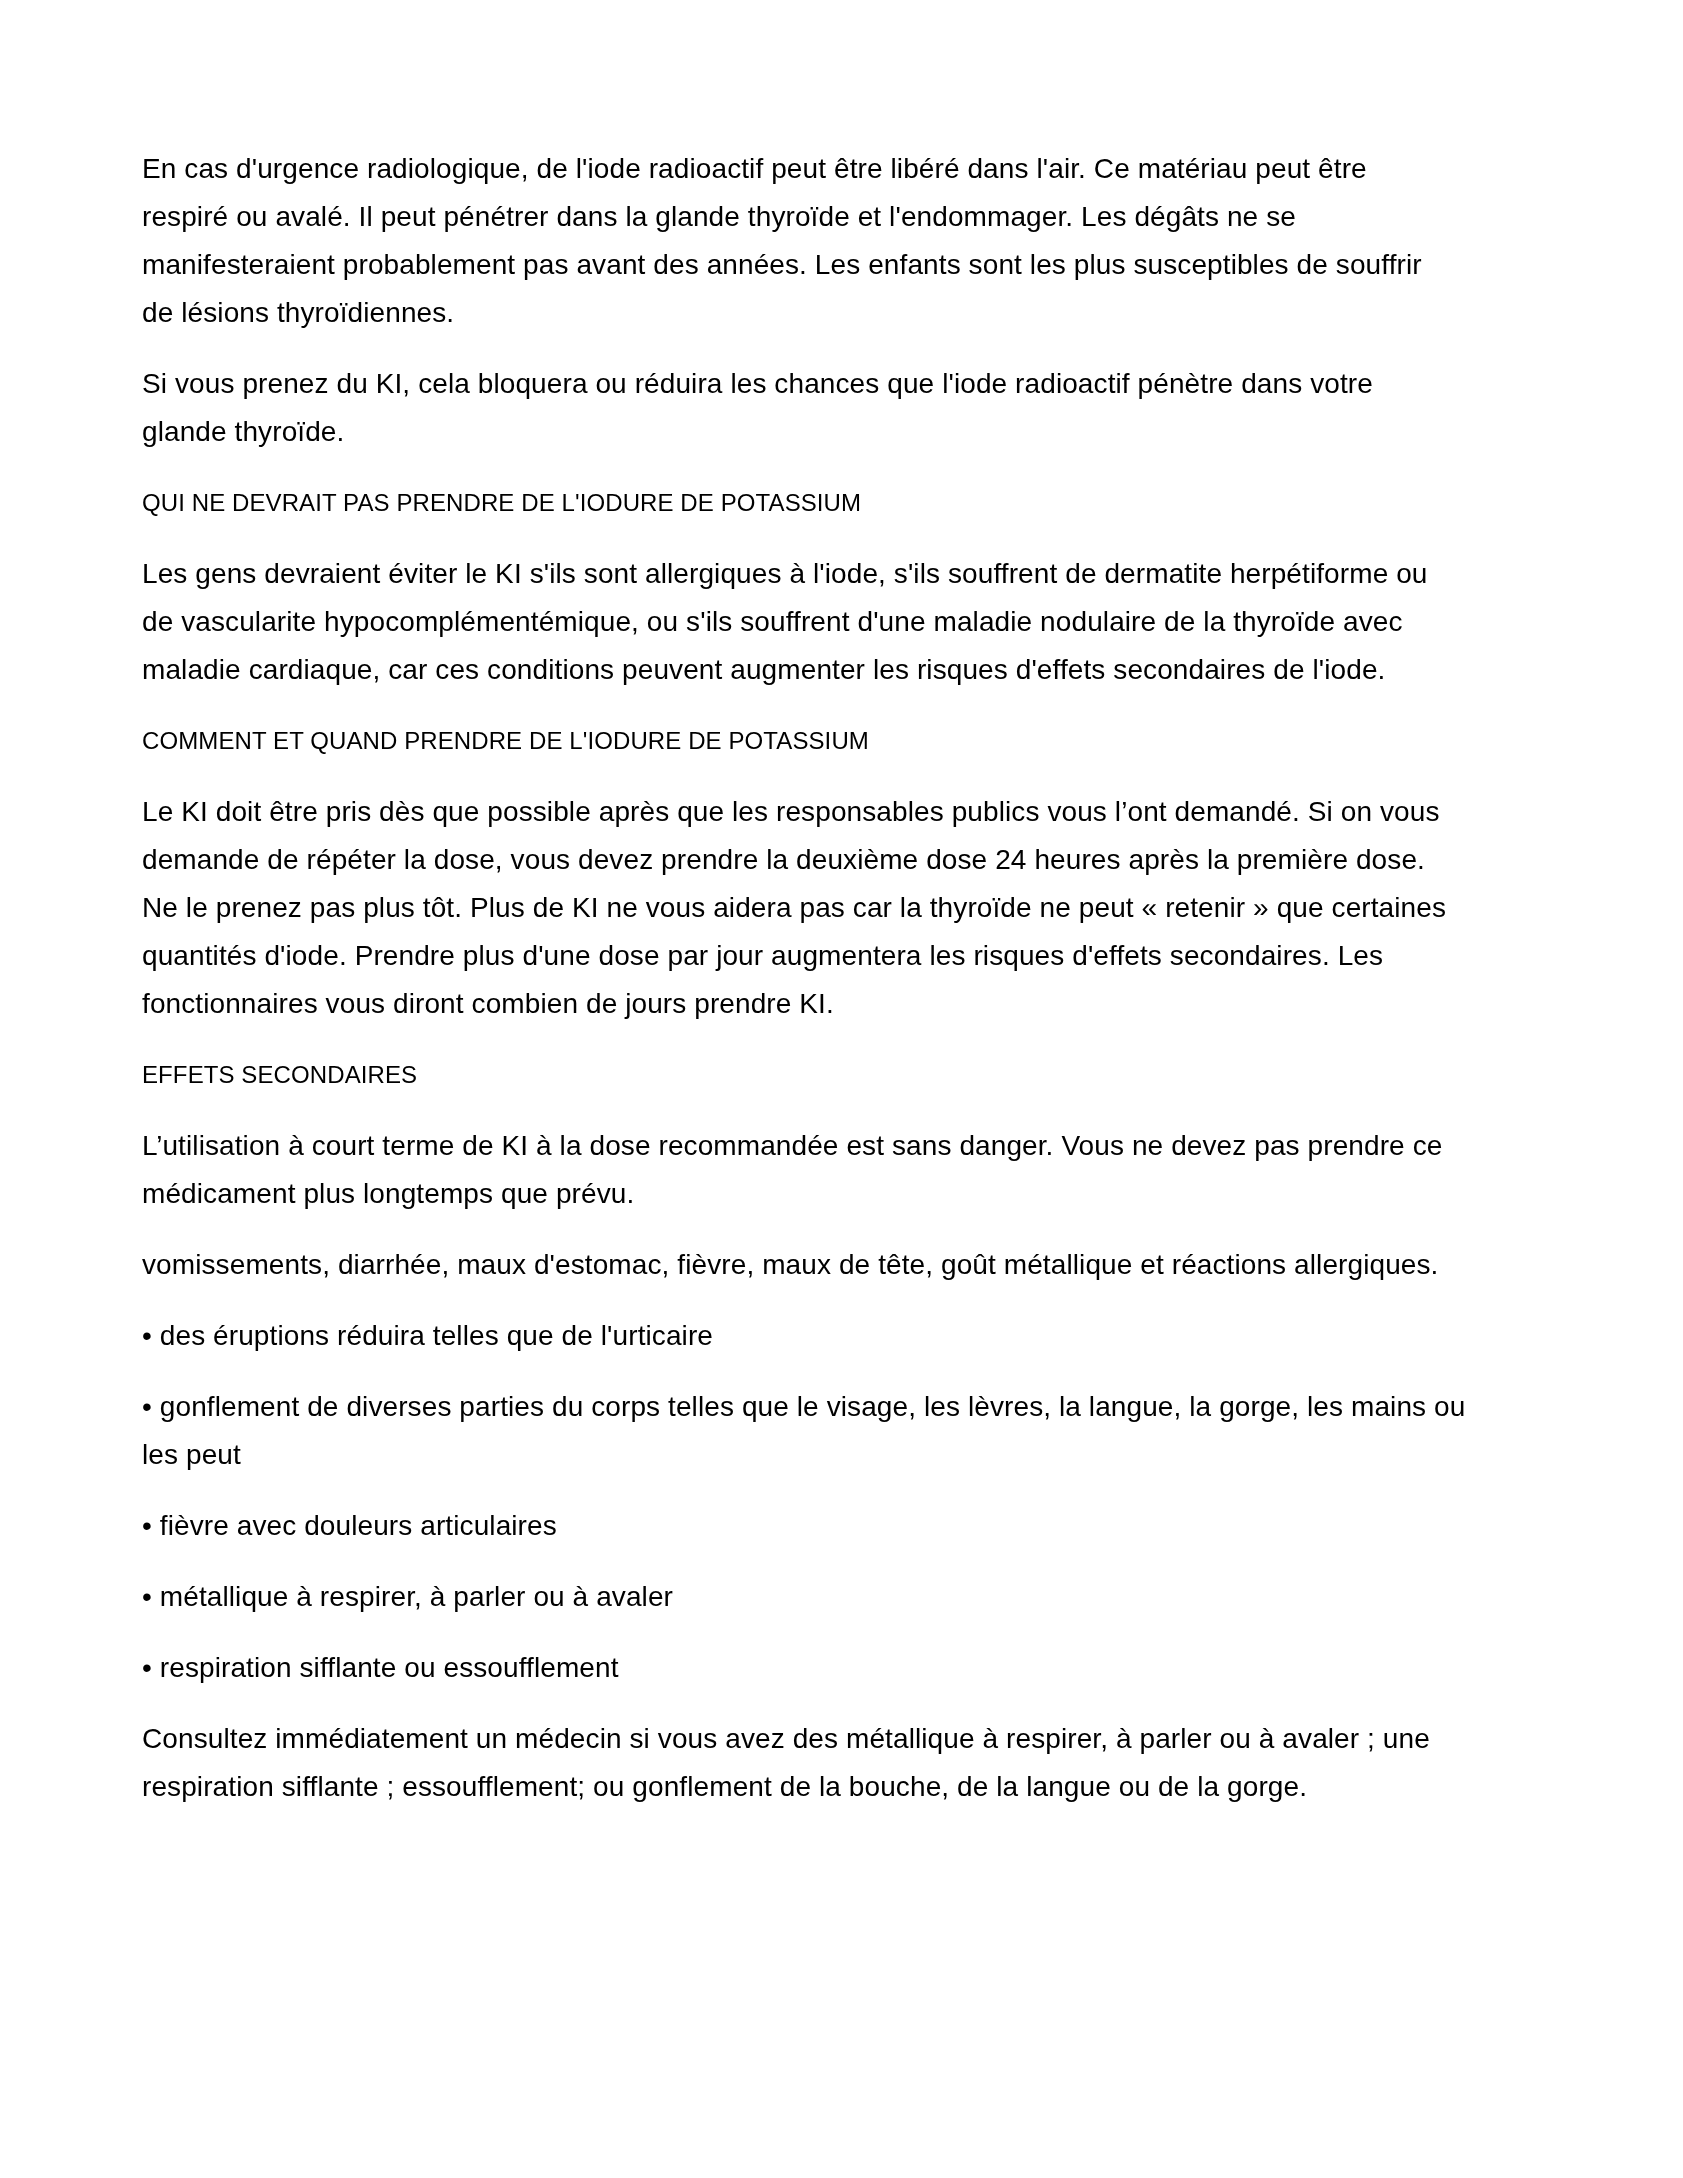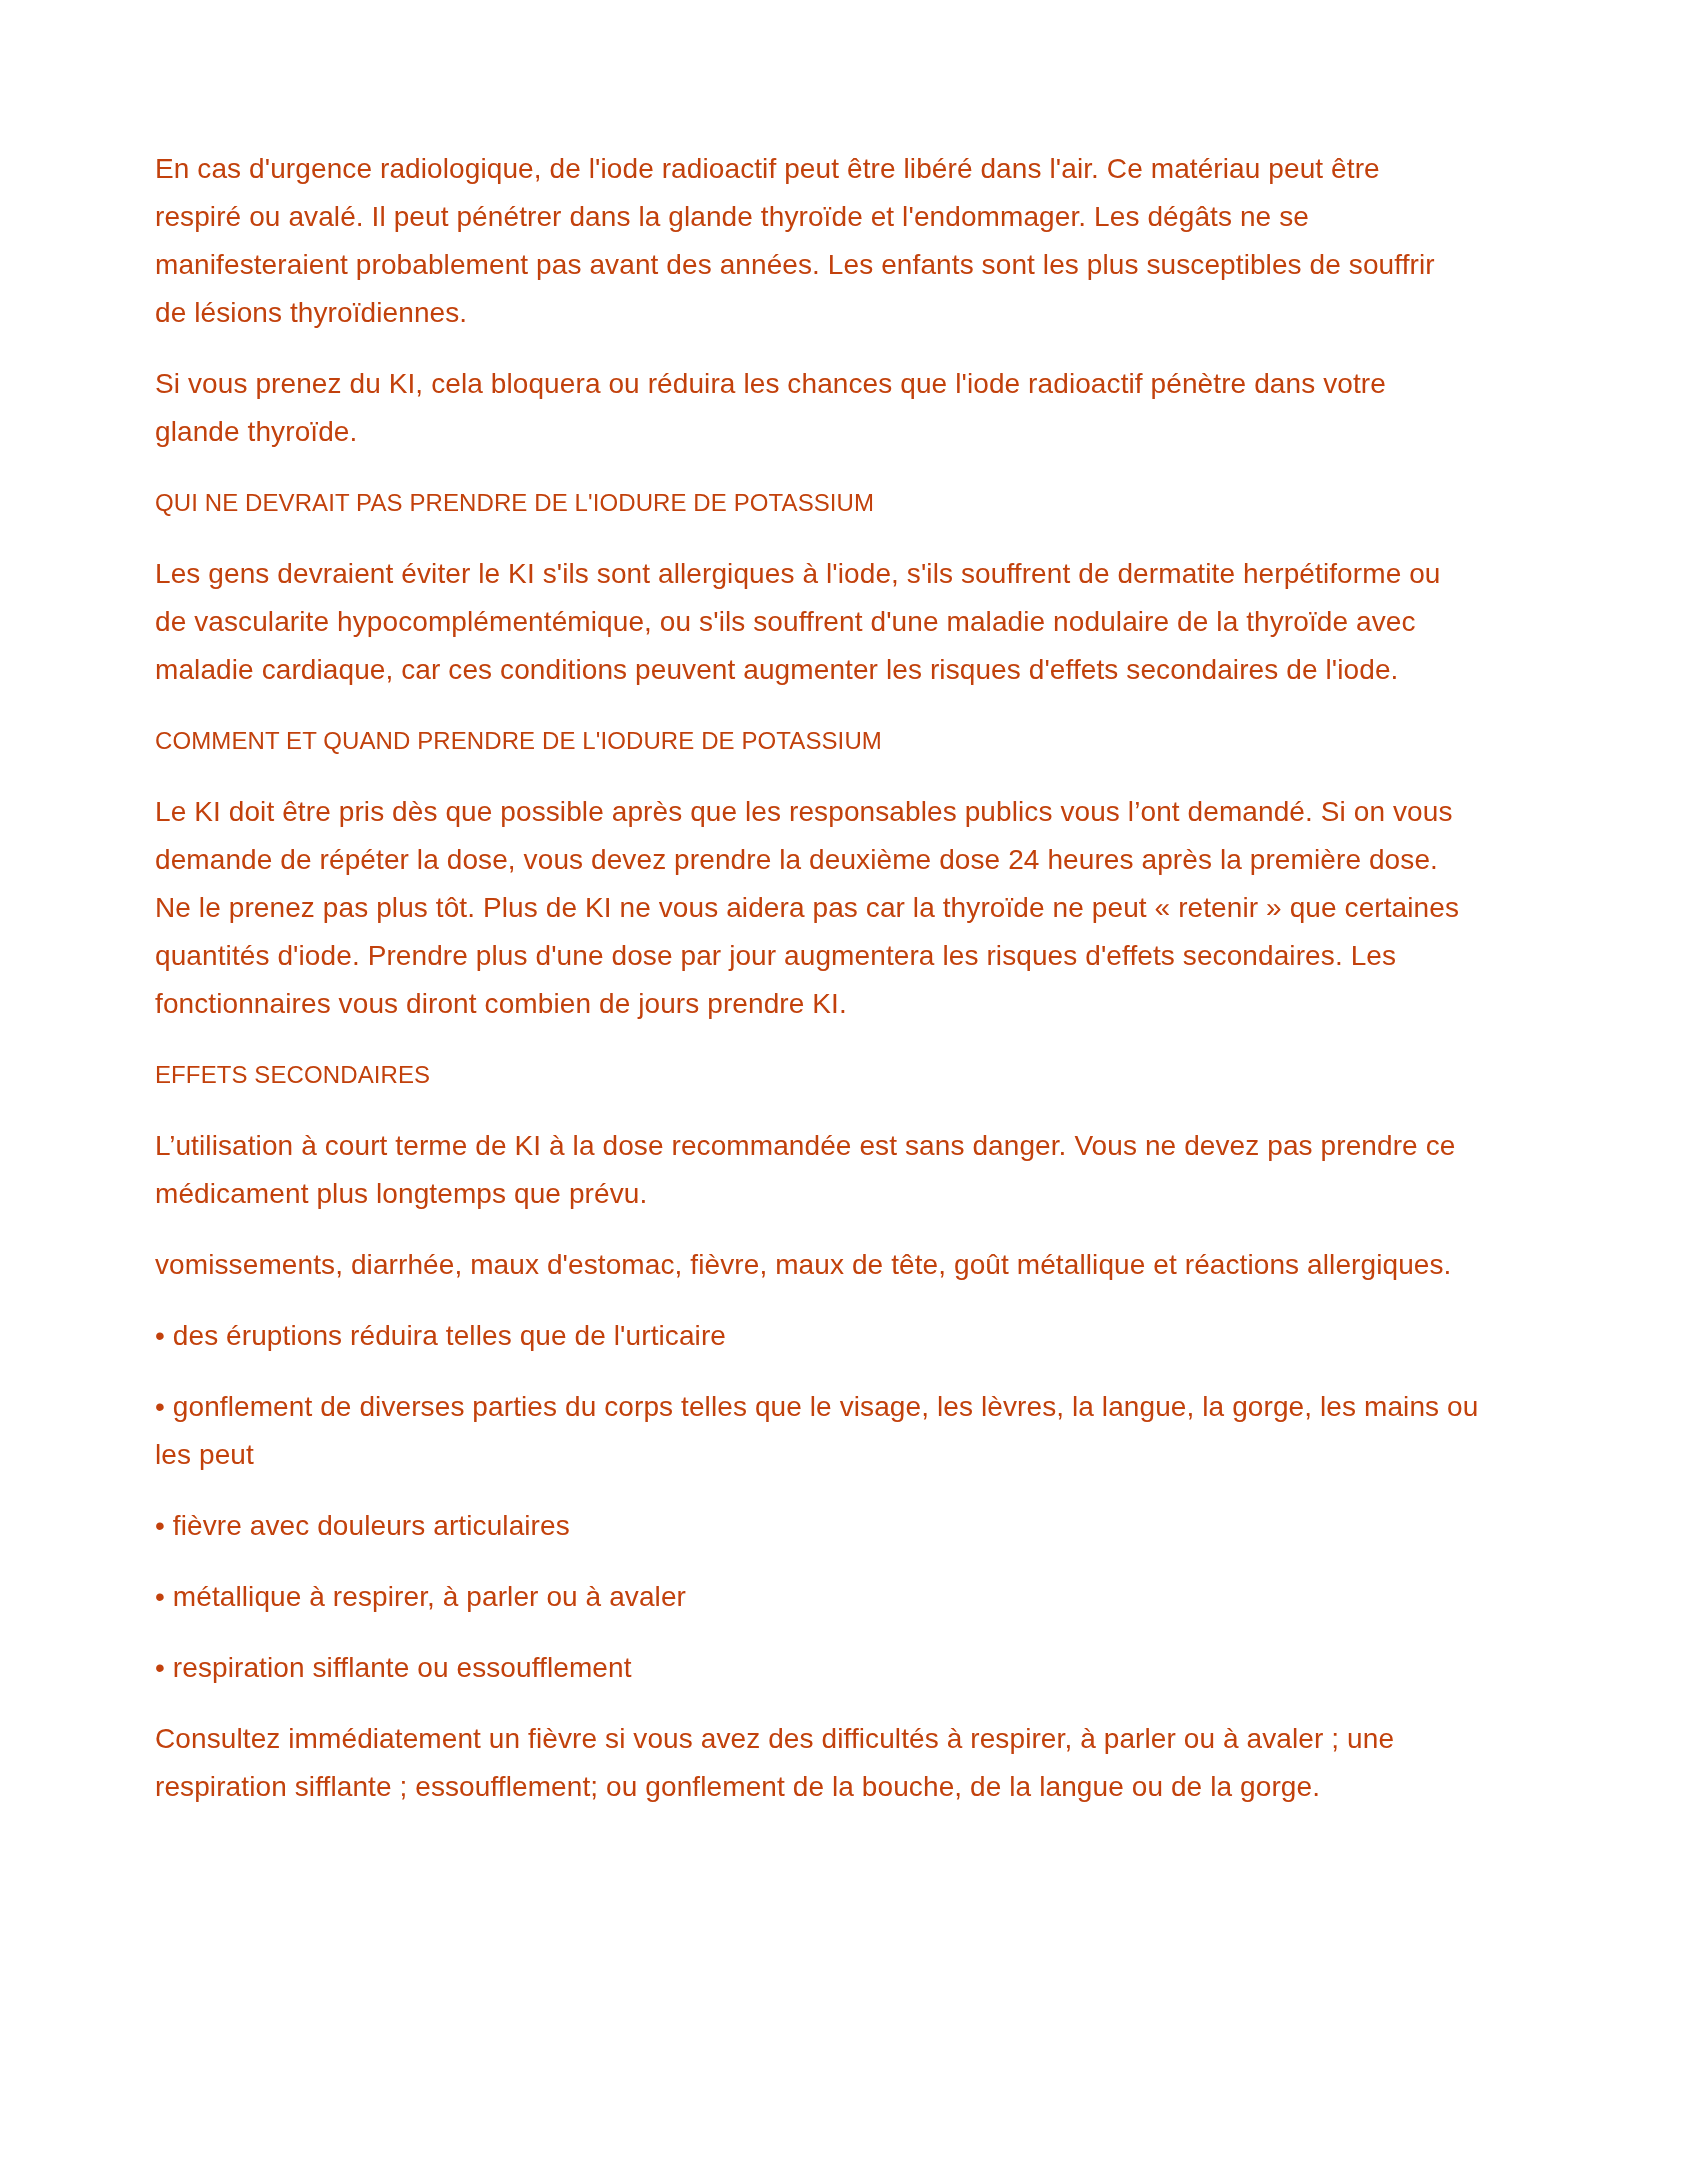--- a/index.html
+++ b/index.html
@@ -33,21 +33,21 @@
   }
   .heading .line {
     
     font-size: 24px;
   }
 </style>
 </head>
 <body>
 
 <div class="page" style="background: rgb(255, 255, 255);">
-  <div class="content" id="doc-content" style="color: #c2410c; margin-left: 13px;">
+  <div class="content" id="doc-content" style="color: #000000;">
       <div class="block paragraph">
         <div class="line">En cas d'urgence radiologique, de l'iode radioactif peut être libéré dans l'air. Ce matériau peut être</div>
         <div class="line">respiré ou avalé. Il peut pénétrer dans la glande thyroïde et l'endommager. Les dégâts ne se</div>
         <div class="line">manifesteraient probablement pas avant des années. Les enfants sont les plus susceptibles de souffrir</div>
         <div class="line">de lésions thyroïdiennes.</div>
       </div>
       <div class="block paragraph">
         <div class="line">Si vous prenez du KI, cela bloquera ou réduira les chances que l'iode radioactif pénètre dans votre</div>
         <div class="line">glande thyroïde.</div>
       </div>
@@ -89,18 +89,18 @@
       <div class="block bullet-item">
         <div class="line">• fièvre avec douleurs articulaires</div>
       </div>
       <div class="block bullet-item">
         <div class="line">• métallique à respirer, à parler ou à avaler</div>
       </div>
       <div class="block bullet-item">
         <div class="line">• respiration sifflante ou essoufflement</div>
       </div>
       <div class="block paragraph">
-        <div class="line">Consultez immédiatement un fièvre si vous avez des difficultés à respirer, à parler ou à avaler ; une</div>
+        <div class="line">Consultez immédiatement un médecin si vous avez des métallique à respirer, à parler ou à avaler ; une</div>
         <div class="line">respiration sifflante ; essoufflement; ou gonflement de la bouche, de la langue ou de la gorge.</div>
       </div>
     </div>
 </div>
 
 
 </body></html>

